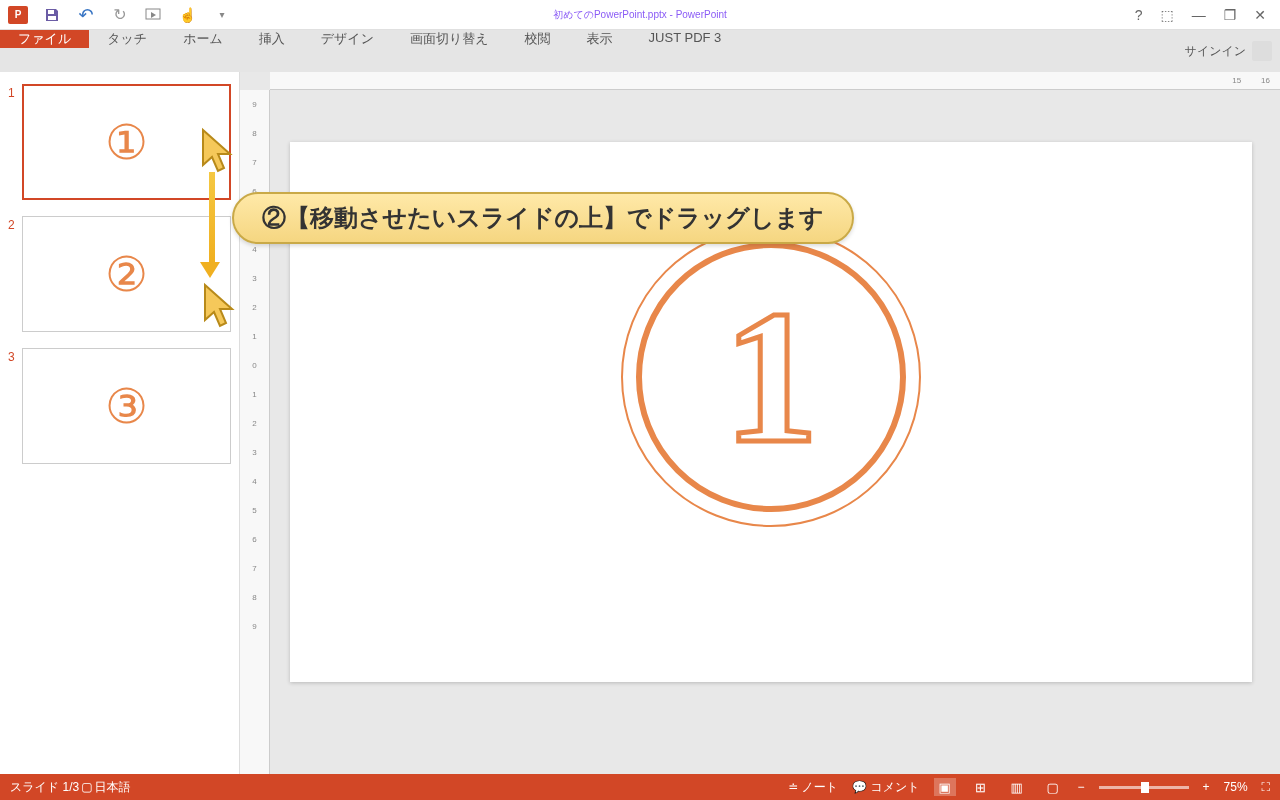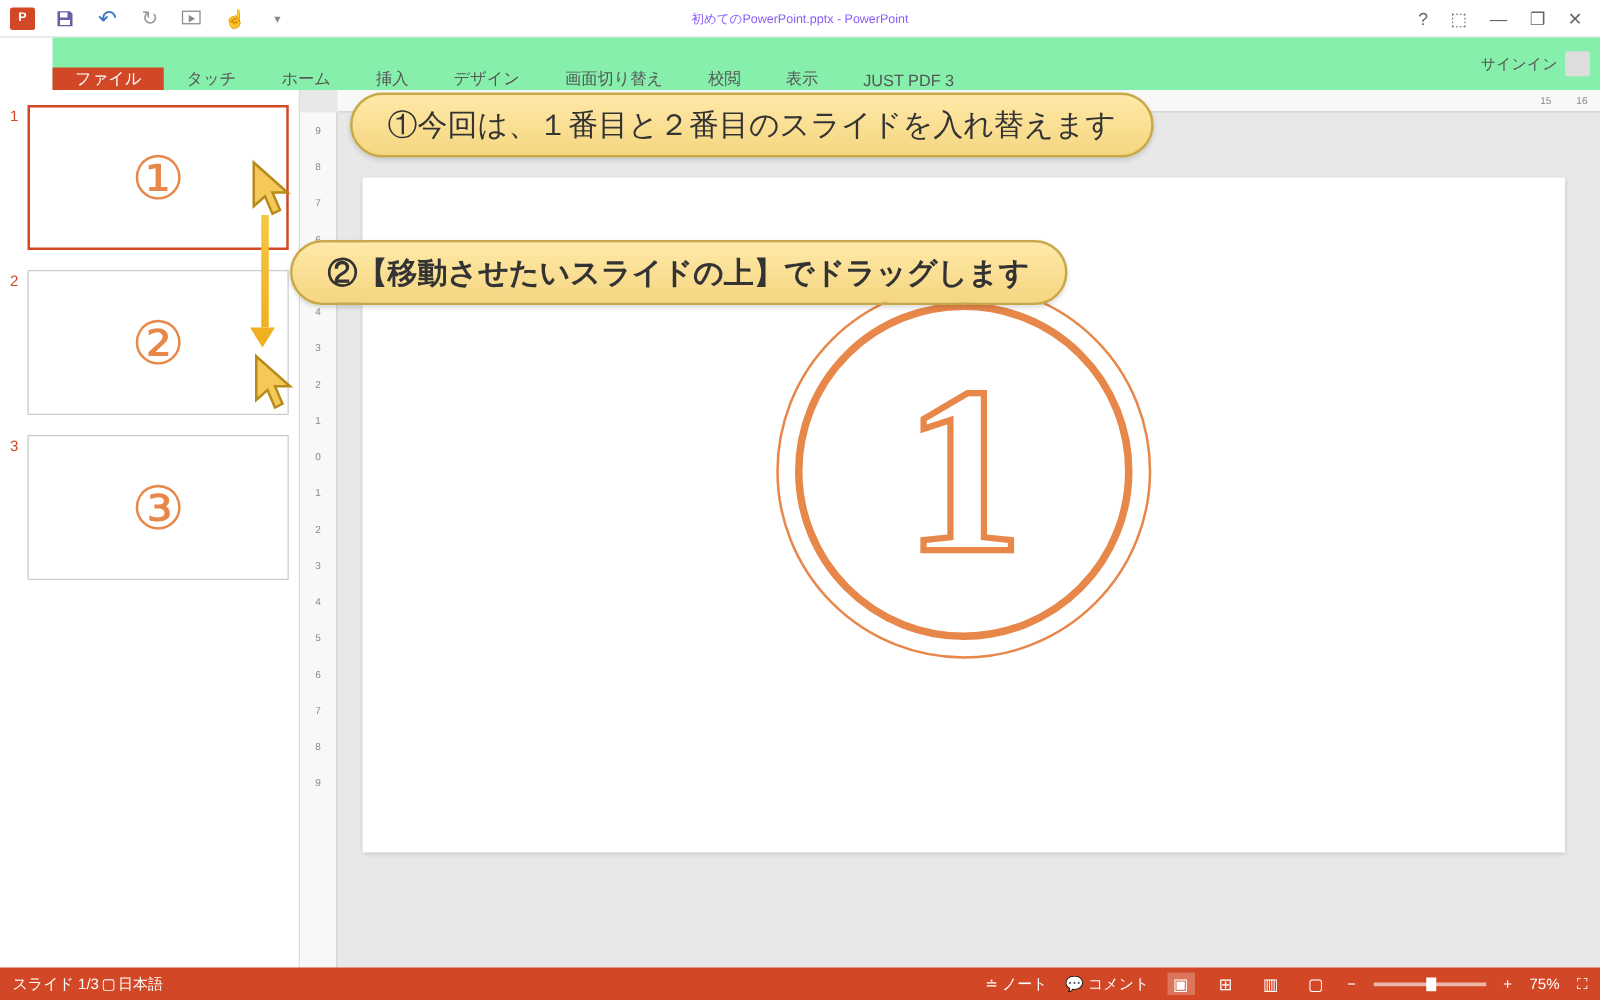--- a/index.html
+++ b/index.html
@@ -4,21 +4,21 @@
 <style>
 * { margin: 0; padding: 0; box-sizing: border-box; font-family: "Yu Gothic UI", "Meiryo", sans-serif; }
 html, body { width: 1280px; height: 800px; overflow: hidden; background: #fff; }
 .titlebar { height: 30px; background: #fff; display: flex; align-items: center; border-bottom: 1px solid #e0e0e0; position: relative; }
 .qat { display: flex; align-items: center; gap: 14px; padding-left: 8px; }
 .qat-icon { width: 20px; height: 20px; display: flex; align-items: center; justify-content: center; color: #777; font-size: 14px; }
 .pp-icon { width: 20px; height: 18px; background: #d24726; color: #fff; font-size: 10px; font-weight: bold; display: flex; align-items: center; justify-content: center; border-radius: 2px; }
 .title-text { position: absolute; left: 50%; transform: translateX(-50%); font-size: 10px; color: #8b5cf6; }
 .win-controls { position: absolute; right: 0; display: flex; gap: 18px; padding-right: 14px; color: #666; font-size: 14px; }
 .win-controls span { cursor: pointer; }
-.ribbon-tabs { height: 42px; background: #86efac; display: flex; align-items: flex-end; position: relative; margin-left: 42px; }
+.ribbon-tabs { height: 42px; background: #e5e5e5; display: flex; align-items: flex-start; position: relative; }
 .tab { padding: 0 18px; display: flex; align-items: center; font-size: 13px; color: #555; cursor: pointer; white-space: nowrap; }
 .tab.active { background: #d24726; color: #fff; }
 .signin { position: absolute; right: 8px; top: 0; height: 100%; display: flex; align-items: center; font-size: 12px; color: #555; gap: 6px; }
 .signin-avatar { width: 20px; height: 20px; background: #ddd; border-radius: 2px; }
 .workspace { display: flex; height: 702px; background: #f0f0f0; position: relative; }
 .slide-panel { width: 240px; background: #fff; border-right: 1px solid #ddd; padding: 8px 0; overflow: hidden; }
 .thumb-wrap { display: flex; padding: 4px 8px; margin-bottom: 8px; }
 .thumb-num { width: 14px; font-size: 12px; color: #d24726; padding-top: 2px; }
 .thumb { flex: 1; height: 116px; background: #fff; border: 1px solid #ccc; display: flex; align-items: center; justify-content: center; }
 .thumb.selected { border: 2px solid #d24726; }
@@ -153,21 +153,20 @@
     </div>
     <div class="canvas">
       <div class="big-circle">
         <div class="big-circle-inner">
           <div class="big-num" data-shadow="1">1</div>
         </div>
       </div>
     </div>
   </div>
 
-  <div class="callout callout1">①今回は、１番目と２番目のスライドを入れ替えます</div>
   <div class="callout callout2">②【移動させたいスライドの上】でドラッグします</div>
 
   <div class="big-cursor cursor1">
     <svg width="36" height="48" viewBox="0 0 36 48">
         <path d="M3 3 L3 38 L12 30 L18 44 L24 41 L18 27 L30 27 Z" fill="#f5c85a" stroke="#b88a1a" stroke-width="2"></path>
       </svg>
   </div>
   <div class="arrow-down">
     <div class="arrow-line"></div>
       <div class="arrow-head"></div>

